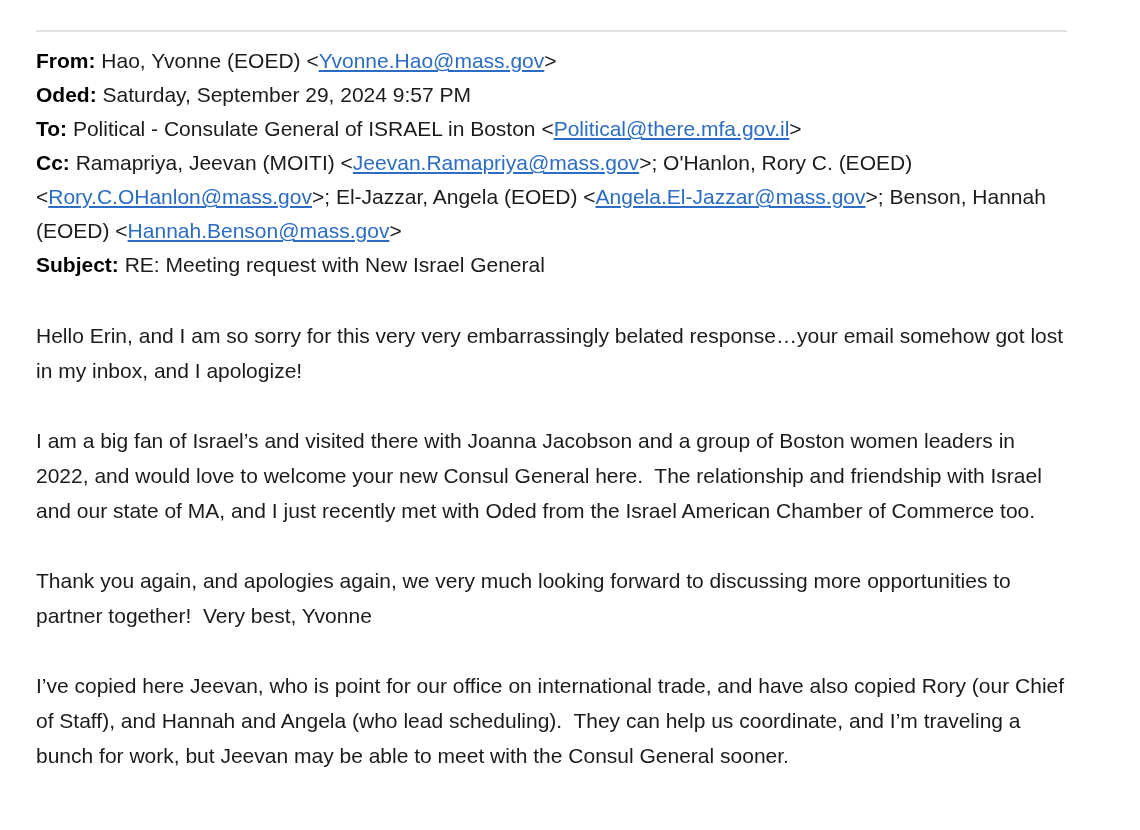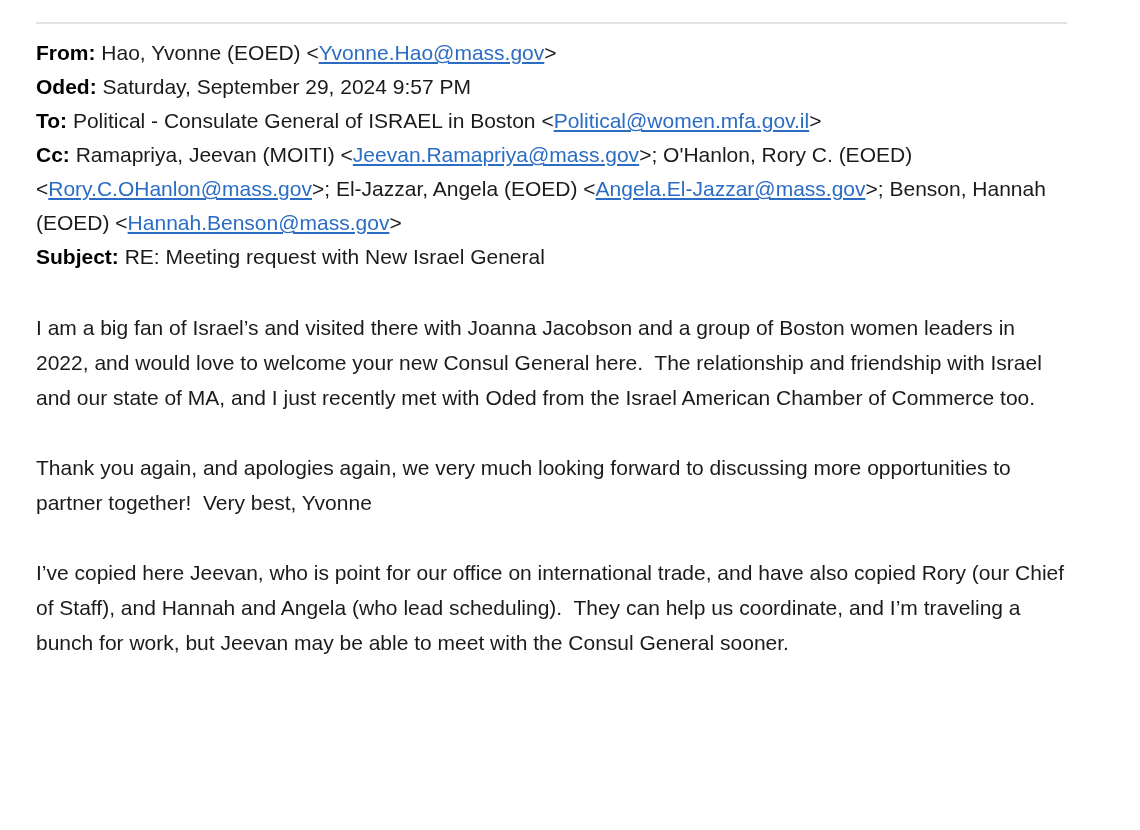--- a/index.html
+++ b/index.html
@@ -4,21 +4,21 @@
 <style>
   html, body {
     margin: 0;
     padding: 0;
     background: #ffffff;
   }
   .page {
     width: 1140px;
     height: 830px;
     box-sizing: border-box;
-    padding: 8px 0 0 36px;
+    padding: 16px 0 0 36px;
     overflow: hidden;
     background: #ffffff;
     font-family: "Liberation Sans", "DejaVu Sans", sans-serif;
     font-size: 21px;
     color: #1b1b1b;
   }
   .divider {
     margin-top: 14px;
     width: 1031px;
     height: 2px;
@@ -59,27 +59,28 @@
 <div class="page">
 
   <div class="divider"></div>
 
   <div class="header">
 
     <div class="header-line"><span class="field-label">From:</span><span> Hao, Yvonne (EOED) &lt;</span><a class="email-link">Yvonne.Hao@mass.gov</a><span>&gt;</span></div>
 
     <div class="header-line"><span class="field-label">Oded:</span><span> Saturday, September 29, 2024 9:57 PM</span></div>
 
-    <div class="header-line"><span class="field-label">To:</span><span> Political - Consulate General of ISRAEL in Boston &lt;</span><a class="email-link">Political@women.mfa.gov.il</a><span>&gt;</span></div>
+    <div class="header-line"><span class="field-label">To:</span><span> Political - Consulate General of ISRAEL in Boston &lt;</span><a class="email-link">Political@there.mfa.gov.il</a><span>&gt;</span></div>
 
     <div class="header-line"><span class="field-label">Cc:</span><span> Ramapriya, Jeevan (MOITI) &lt;</span><a class="email-link">Jeevan.Ramapriya@mass.gov</a><span>&gt;; O'Hanlon, Rory C. (EOED) &lt;</span><a class="email-link">Rory.C.OHanlon@mass.gov</a><span>&gt;; El-Jazzar, Angela (EOED) &lt;</span><a class="email-link">Angela.El-Jazzar@mass.gov</a><span>&gt;; Benson, Hannah (EOED) &lt;</span><a class="email-link">Hannah.Benson@mass.gov</a><span>&gt;</span></div>
 
     <div class="header-line"><span class="field-label">Subject:</span><span> RE: Meeting request with New Israel General</span></div>
 
   </div>
 
   <div class="body">
+    <p>Hello Erin, and I am so sorry for this very very embarrassingly belated response…your email somehow got lost in my inbox, and I apologize!</p>
     <p>I am a big fan of Israel’s and visited there with Joanna Jacobson and a group of Boston women leaders in 2022, and would love to welcome your new Consul General here.  The relationship and friendship with Israel and our state of MA, and I just recently met with Oded from the Israel American Chamber of Commerce too.</p>
     <p>Thank you again, and apologies again, we very much looking forward to discussing more opportunities to partner together!  Very best, Yvonne</p>
     <p>I’ve copied here Jeevan, who is point for our office on international trade, and have also copied Rory (our Chief of Staff), and Hannah and Angela (who lead scheduling).  They can help us coordinate, and I’m traveling a bunch for work, but Jeevan may be able to meet with the Consul General sooner.</p>
   </div>
 
 </div>
 
 </body></html>

